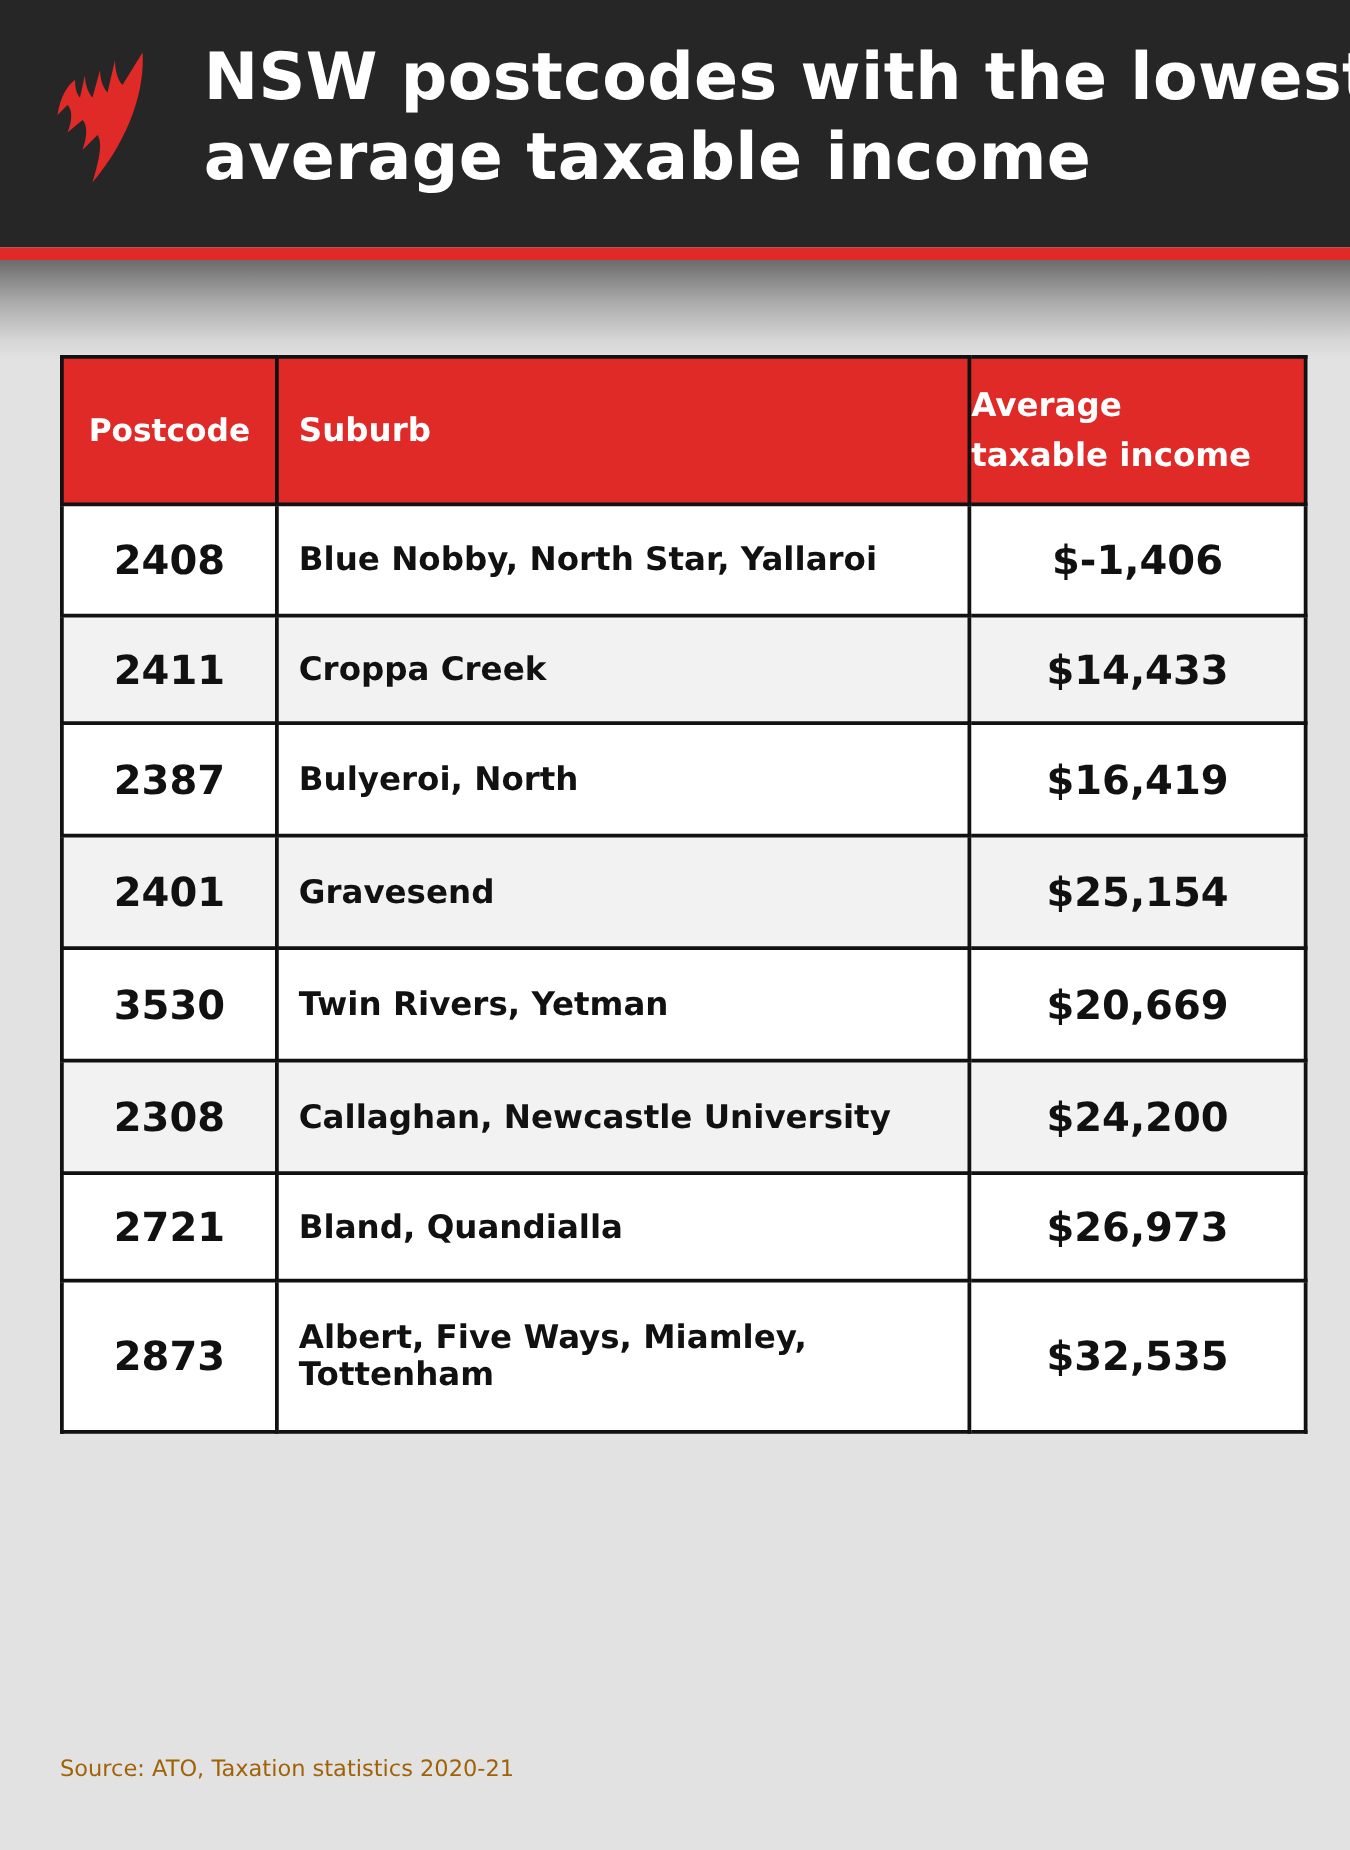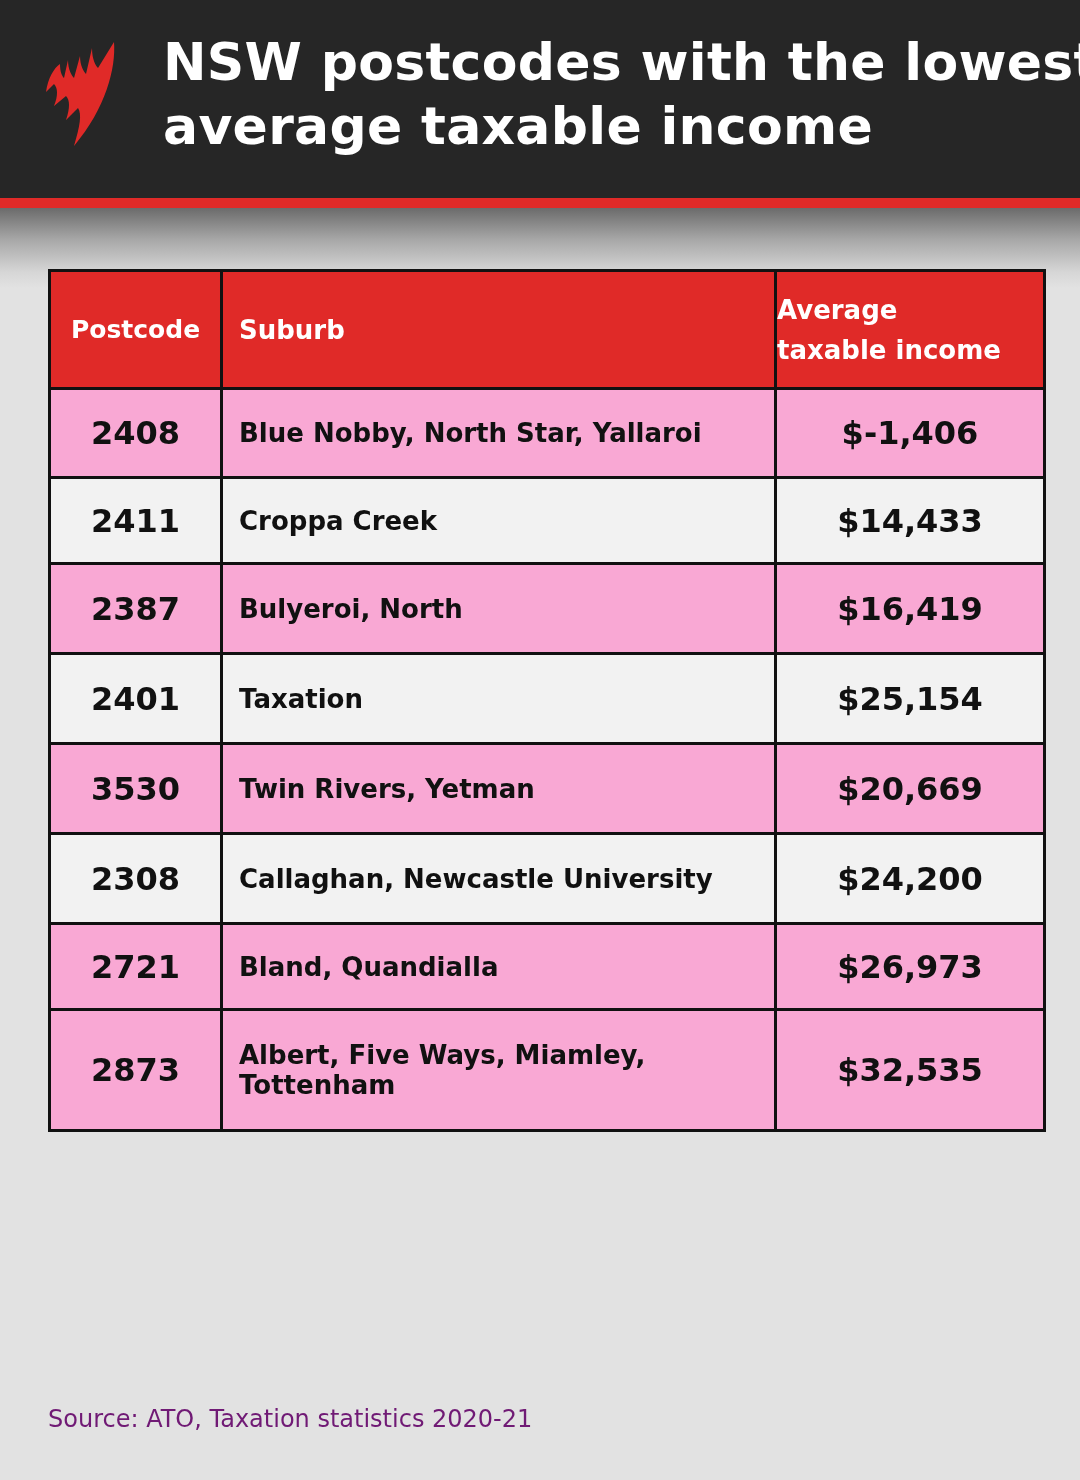--- a/index.html
+++ b/index.html
@@ -32,21 +32,21 @@
       position: absolute; left: 0; top: 198px;
       width: 1080px; height: 10px;
       background: #e02a28;
     }
     .fade {
       position: absolute; left: 0; top: 208px;
       width: 1080px; height: 80px;
       background: linear-gradient(to bottom, #6b6b6b 0%, #a8a8a8 40%, #d6d6d6 80%, #e2e2e2 100%);
     }
     .table-wrap {
-      position: absolute; left: 48px; top: 269px;
+      position: absolute; left: 48px; top: 284px;
       width: 864px;
       border-radius: 29px;
     }
     table {
       border-collapse: collapse;
       width: 995px;
       table-layout: fixed;
     }
     th, td {
       border: 3px solid #111111;
@@ -76,37 +76,37 @@
       text-align: left;
       padding-left: 16px;
       padding-right: 8px;
       font-size: 26px;
       line-height: 30px;
     }
     td.income {
       text-align: center;
       font-size: 32px;
     }
-    tr.dark td { background: #f9a8d4; }
+    tr.dark td { background: #ffffff; }
     tr.light td { background: #f2f2f2; }
     tr.r1 td { height: 89px; }
     tr.r2 td { height: 86px; }
     tr.r3 td { height: 90px; }
     tr.r4 td { height: 90px; }
     tr.r5 td { height: 90px; }
     tr.r6 td { height: 90px; }
     tr.r7 td { height: 86px; }
     tr.r8 td { height: 86px; }
     tr.r9 td { height: 121px; }
     tr.r10 td { height: 121px; }
     .source {
       position: absolute; left: 48px; top: 1405px;
       font-family: "DejaVu Sans", sans-serif;
-      font-size: 24px;
-      color: #701a75;
+      font-size: 18px;
+      color: #a16207;
       white-space: nowrap;
     }
   </style>
 </head>
 <body>
 
 <div class="header">
   <svg class="logo" viewBox="0 0 76 110">
     <path fill="#e02a28" d="M70 4 C72 30 62 70 30 108 C36 88 38 76 34 70 L22 82 C26 70 26 62 22 58 L10 68 C14 58 14 50 10 46 L2 54 C4 40 10 30 16 26 C16 34 18 38 20 40 L24 22 C24 32 28 38 30 40 L36 18 C36 28 40 34 42 36 L48 10 C48 22 52 28 54 30 Z"></path>
   </svg>
@@ -141,21 +141,21 @@
         <td class="suburb">Croppa Creek</td>
         <td class="income">$14,433</td>
       </tr>
       <tr class="dark r3">
         <td class="postcode">2387</td>
         <td class="suburb">Bulyeroi, North</td>
         <td class="income">$16,419</td>
       </tr>
       <tr class="light r4">
         <td class="postcode">2401</td>
-        <td class="suburb">Taxation</td>
+        <td class="suburb">Gravesend</td>
         <td class="income">$25,154</td>
       </tr>
       <tr class="dark r5">
         <td class="postcode">3530</td>
         <td class="suburb">Twin Rivers, Yetman</td>
         <td class="income">$20,669</td>
       </tr>
       <tr class="light r6">
         <td class="postcode">2308</td>
         <td class="suburb">Callaghan, Newcastle University</td>

